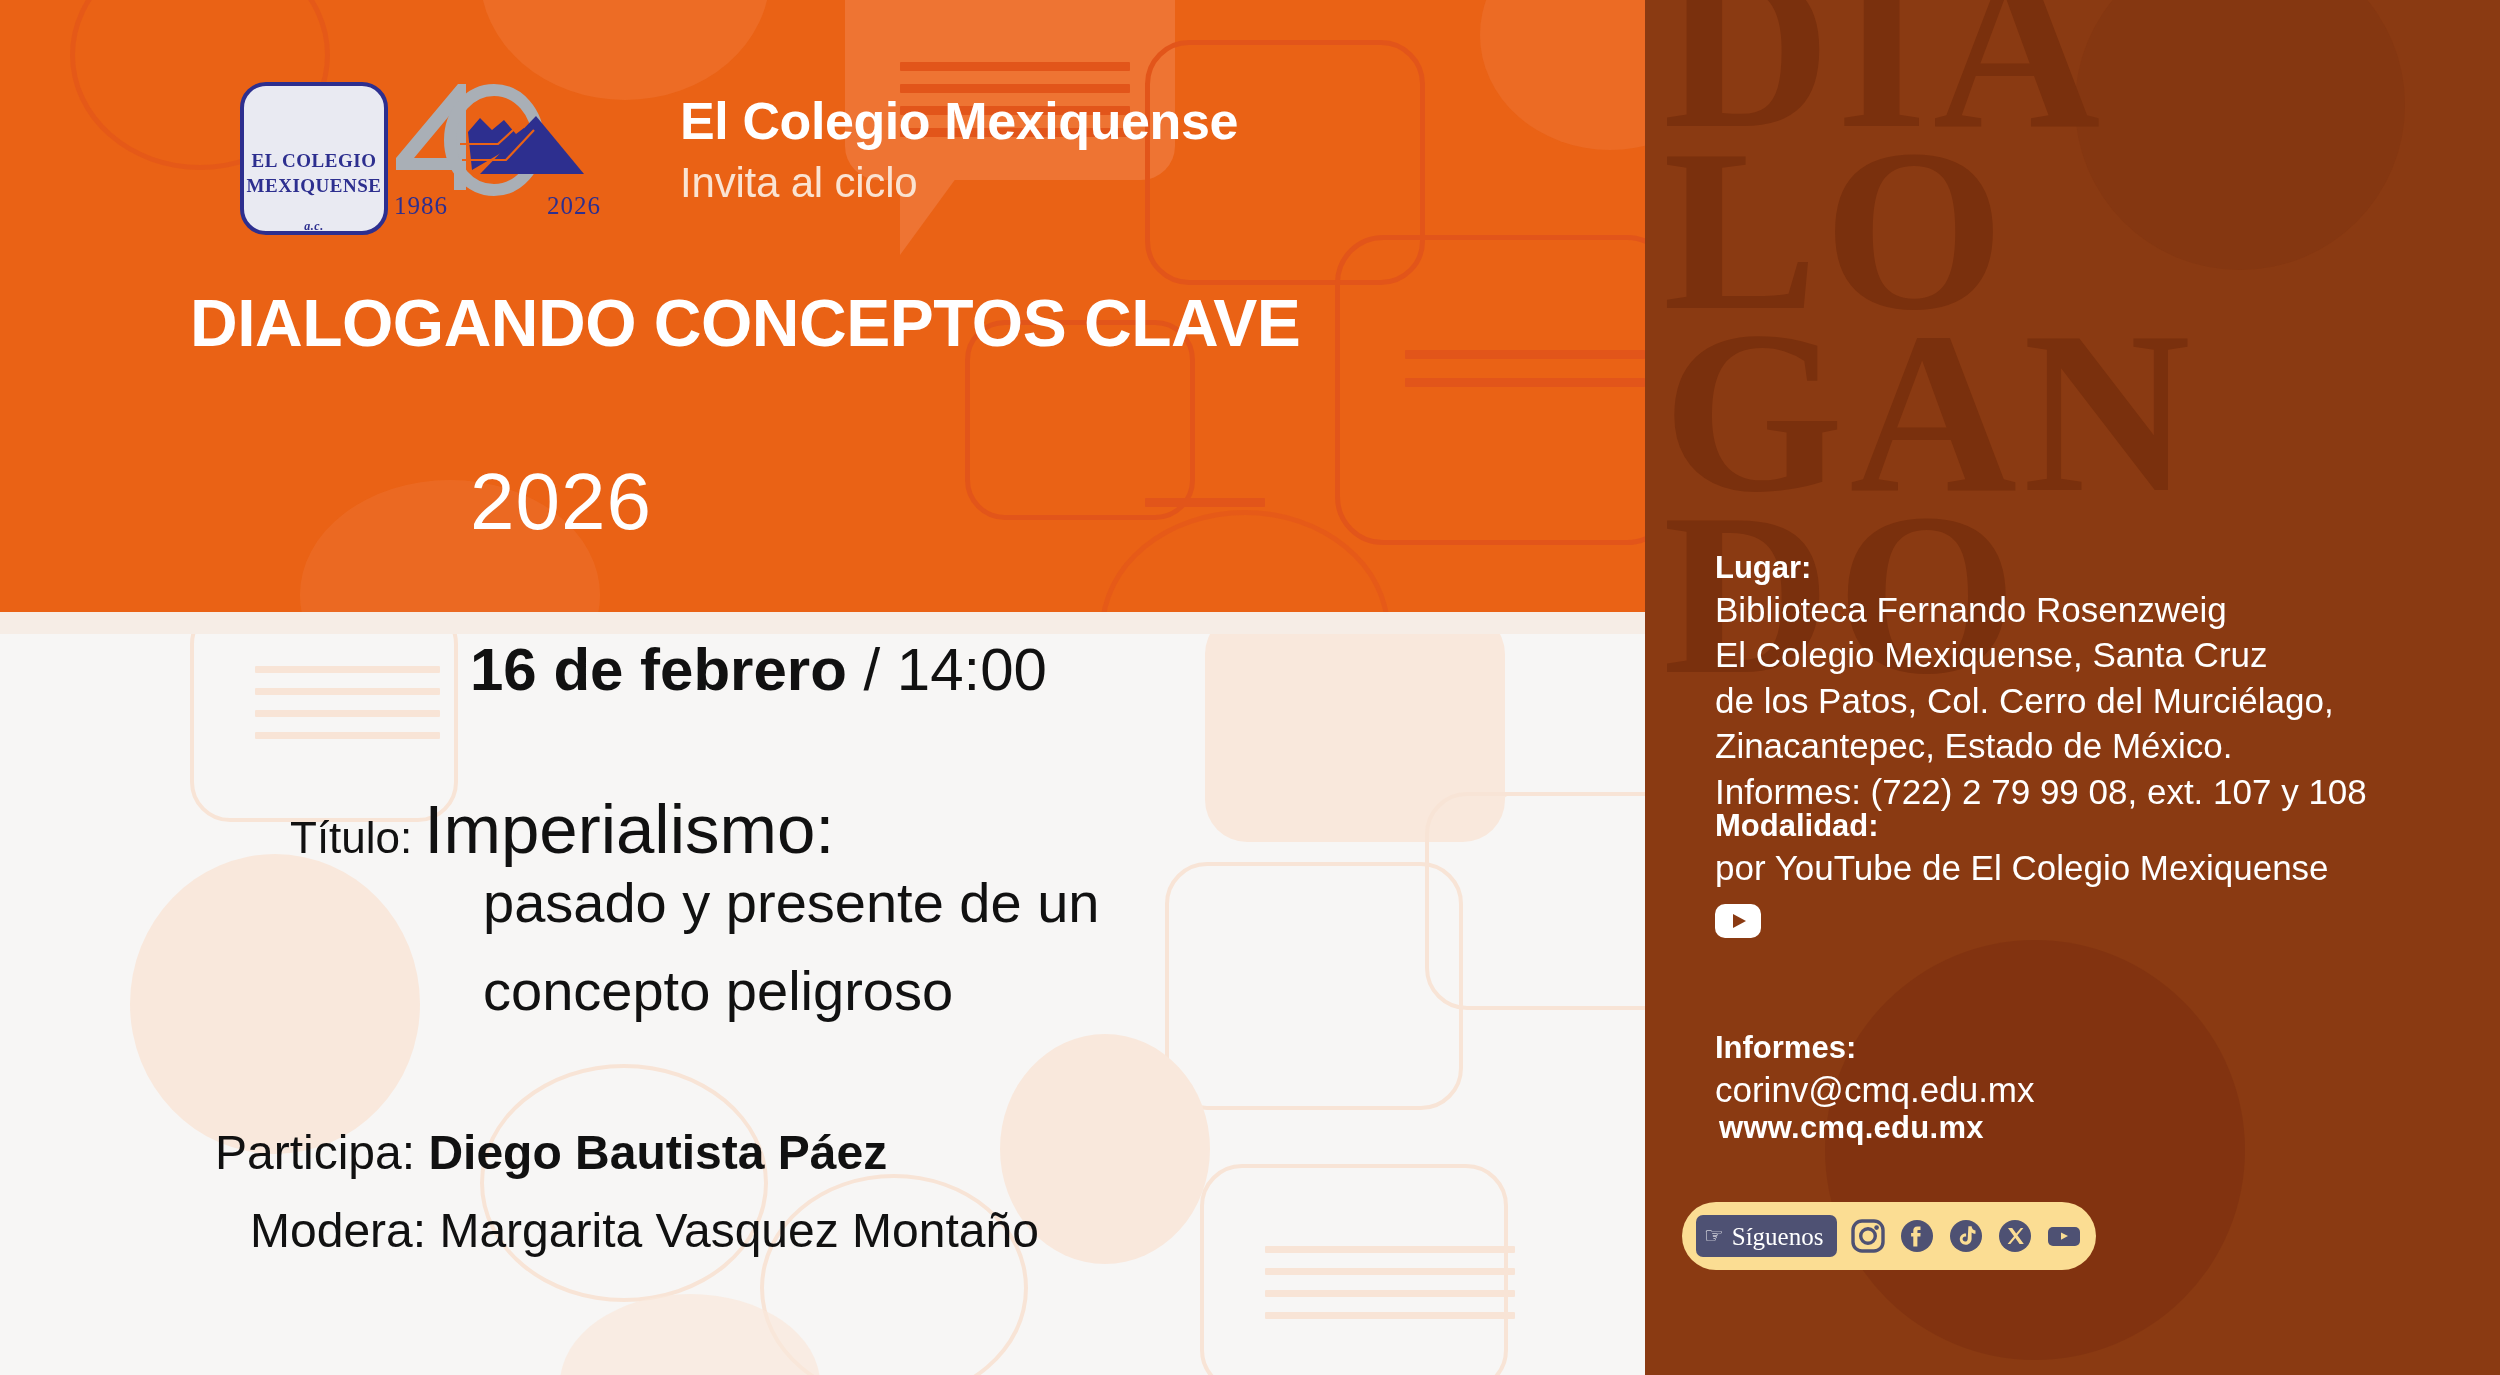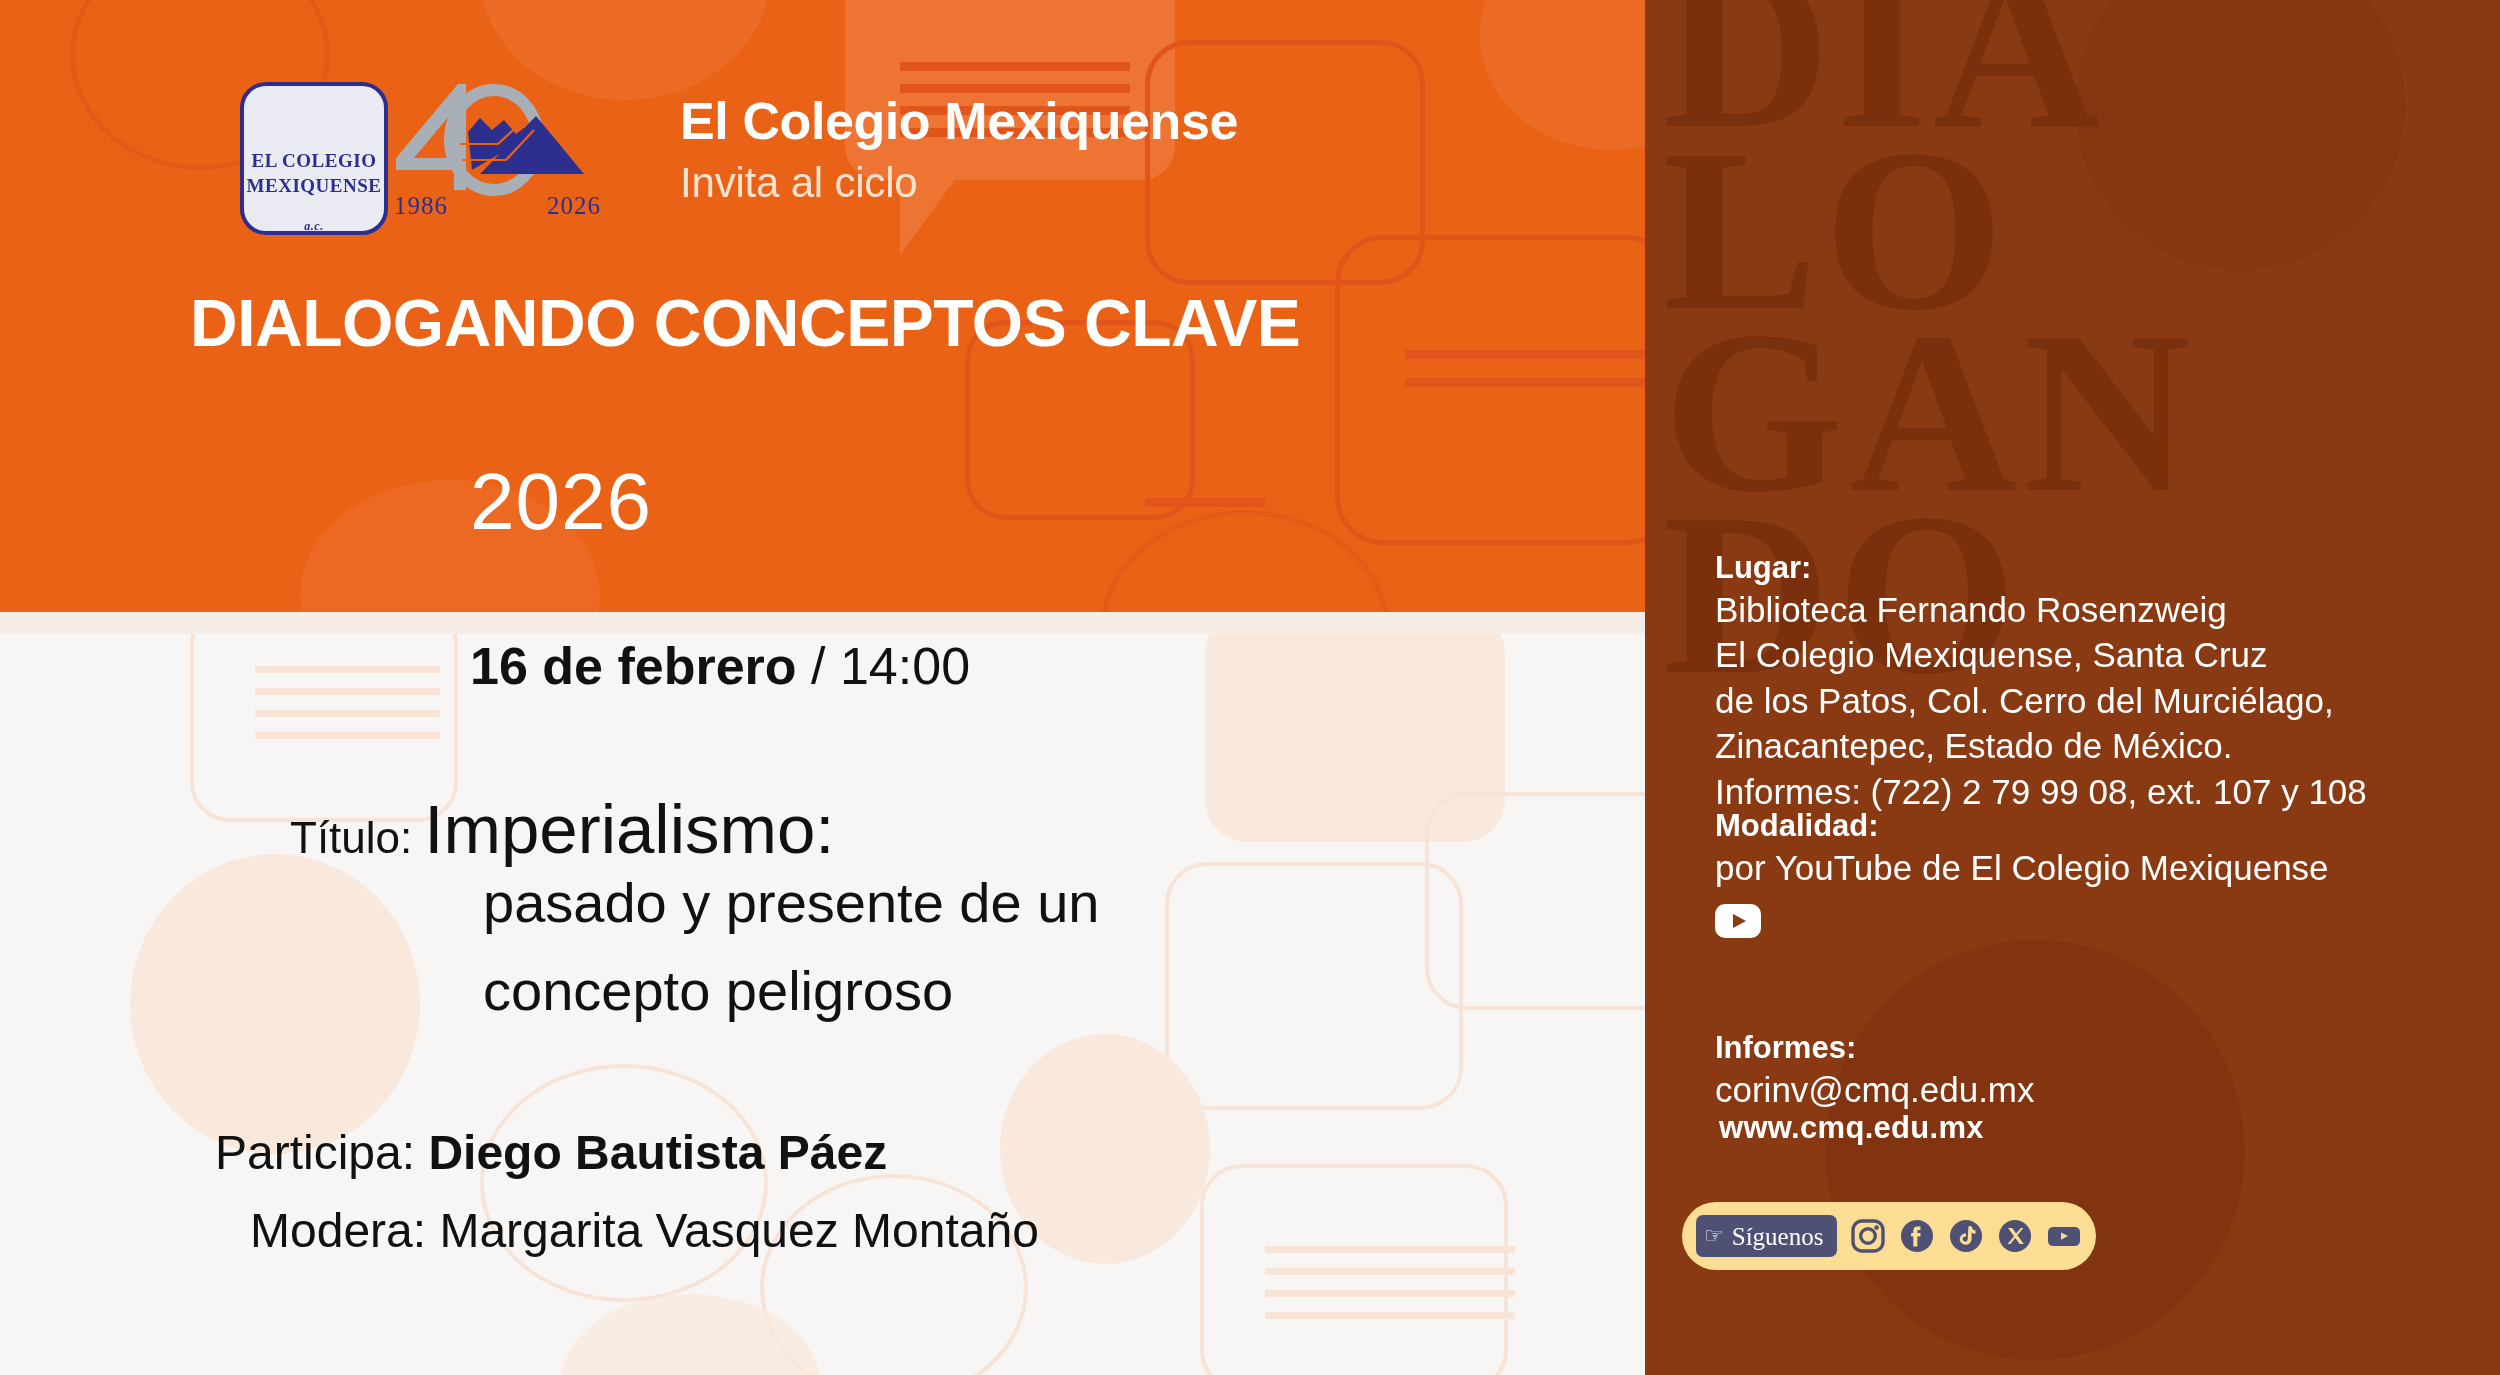--- a/index.html
+++ b/index.html
@@ -55,21 +55,21 @@
   .big1{position:absolute;left:190px;top:290px;color:#fff;font-size:66px;
     font-weight:800;letter-spacing:-0.5px;line-height:1;}
   .big2{position:absolute;left:190px;top:370px;color:#fff;font-size:62px;
     letter-spacing:-0.5px;line-height:1;white-space:nowrap;}
   .big2 .thin{font-weight:300;}
   .big2 .bold{font-weight:800;}
   .year{position:absolute;left:470px;top:462px;color:#fff;font-size:80px;
     font-weight:300;letter-spacing:1px;line-height:1;}
 
   
-  .date-line{position:absolute;left:470px;top:640px;font-size:52px;line-height:1;color:#111;white-space:nowrap;}
+  .date-line{position:absolute;left:470px;top:640px;font-size:60px;line-height:1;color:#111;white-space:nowrap;}
   .date-line .d{font-weight:800;}
   .date-line .t{font-weight:300;}
 
   .titulo-row{position:absolute;left:290px;top:790px;width:1120px;white-space:nowrap;}
   .titulo-lbl{display:inline-block;font-size:44px;font-weight:400;color:#111;vertical-align:baseline;}
   .titulo-v1{display:inline-block;font-size:69px;font-weight:500;color:#111;margin-left:12px;vertical-align:baseline;}
   .titulo-l2{position:absolute;left:483px;top:870px;font-size:56px;font-weight:400;color:#111;white-space:nowrap;}
   .titulo-l3{position:absolute;left:483px;top:958px;font-size:56px;font-weight:400;color:#111;white-space:nowrap;}
 
   .part-row{position:absolute;left:215px;top:1125px;font-size:48px;color:#111;white-space:nowrap;}

